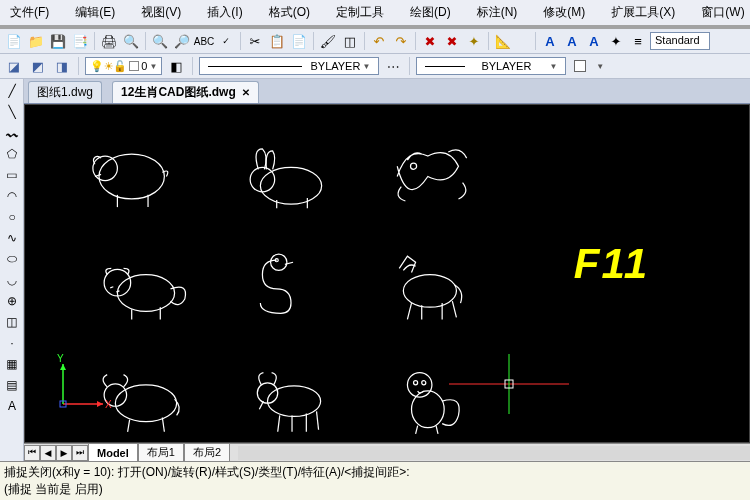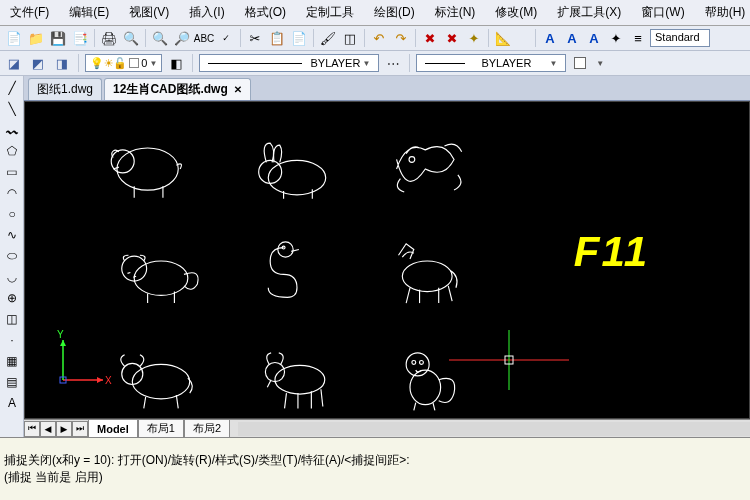--- a/index.html
+++ b/index.html
@@ -1,44 +1,44 @@
 <!DOCTYPE html>
 <html><head>
 <meta charset="utf-8">
 <style>
 * { margin: 0; padding: 0; box-sizing: border-box; font-family: "Microsoft YaHei", SimSun, sans-serif; }
 body { width: 750px; height: 500px; background: #f0f0f0; display: flex; flex-direction: column; overflow: hidden; font-size: 12px; }
-.menubar { display: flex; background: #eceef5; border-bottom: 1px solid #a3a3a3; padding: 2px 4px; gap: 8px; }
+.menubar { display: flex; background: #eceef5; border-bottom: 4px solid #a3a3a3; padding: 2px 4px; gap: 14px; }
 .menu-item { padding: 2px 6px; cursor: pointer; white-space: nowrap; font-size: 12px; }
 .toolbar { display: flex; background: #e8ecf4; border-bottom: 1px solid #b8c0d0; padding: 2px 4px; gap: 2px; align-items: center; }
 .tbtn { width: 20px; height: 20px; border: 1px solid transparent; display: flex; align-items: center; justify-content: center; cursor: pointer; font-size: 13px; border-radius: 2px; }
 .sep { width: 1px; height: 18px; background: #c0c8d6; margin: 0 2px; }
 .style-combo { border: 1px solid #7a90b0; background: #fff; padding: 1px 4px; font-size: 11px; min-width: 60px; height: 18px; }
 .toolbar2 { display: flex; background: #e8ecf4; border-bottom: 1px solid #b8c0d0; padding: 2px 4px; gap: 4px; align-items: center; }
 .layer-combo { border: 1px solid #7a90b0; background: #fff; padding: 1px 4px; font-size: 11px; min-width: 70px; height: 18px; display: flex; align-items: center; }
 .line-combo { border: 1px solid #7a90b0; background: #fff; padding: 1px 8px; font-size: 11px; min-width: 130px; height: 18px; display: flex; align-items: center; justify-content: space-between; text-align: right; }
 .workspace { flex: 1; display: flex; min-height: 0; }
 .left-toolbar { width: 24px; background: #e8ecf4; border-right: 1px solid #b8c0d0; display: flex; flex-direction: column; gap: 1px; padding: 2px 0; }
 .ltbtn { width: 22px; height: 20px; display: flex; align-items: center; justify-content: center; cursor: pointer; font-size: 12px; margin-left: 1px; }
 .main-area { flex: 1; display: flex; flex-direction: column; min-width: 0; }
-.doc-tabs { display: flex; background: #c8d0e0; border-bottom: 1px solid #8090b0; padding: 2px 4px 0; gap: 2px; }
+.doc-tabs { display: flex; background: #c8d0e0; border-bottom: 1px solid #8090b0; padding: 2px 4px 0; gap: 10px; }
 .doc-tab { background: #e0e6f0; border: 1px solid #9aaac0; border-bottom: none; padding: 2px 8px; font-size: 12px; border-radius: 3px 3px 0 0; display: flex; align-items: center; gap: 6px; cursor: pointer; }
 .doc-tab.active { background: #f4f6fa; font-weight: bold; }
 .tab-close { font-size: 10px; cursor: pointer; }
 .canvas-wrap { flex: 1; background: #000; position: relative; overflow: hidden; border: 1px solid #444; }
 .canvas-svg { width: 100%; height: 100%; }
 .overlay-text { position: absolute; right: 100px; top: 40%; color: #ffff00; font-size: 42px; font-weight: bold; letter-spacing: 2px; font-family: Arial, sans-serif; font-style: italic; }
 .ucs { position: absolute; left: 28px; bottom: 28px; }
 .cursor-cross { position: absolute; right: 180px; bottom: 28px; pointer-events: none; }
 .layout-tabs { display: flex; background: #e0e0e0; border-top: 1px solid #888; align-items: center; height: 18px; }
 .nav-btn { width: 16px; height: 16px; border: 1px solid #888; background: #f0f0f0; font-size: 9px; display: flex; align-items: center; justify-content: center; cursor: pointer; }
 .layout-tab { background: #f8f8f8; border: 1px solid #888; padding: 0 8px; font-size: 11px; cursor: pointer; height: 20px; display: flex; align-items: center; }
 .layout-tab.active { background: #fff; font-weight: bold; }
 .hscroll { flex: 1; background: #d8d8d8; height: 14px; margin-left: 8px; }
-.command-area { background: #f5f5e8; border-top: 1px solid #888; padding: 14px 4px; font-family: SimSun, monospace; font-size: 12px; min-height: 32px; }
+.command-area { background: #f5f5e8; border-top: 1px solid #888; padding: 2px 4px; font-family: SimSun, monospace; font-size: 12px; min-height: 32px; }
 .cmd-line { min-height: 14px; white-space: nowrap; overflow: hidden; }
 .blue-a { color: #0040c0; font-weight: bold; }
 .dropdown-arrow { font-size: 8px; margin-left: 2px; color: #555; }
 </style>
 </head>
 <body>
 
 <div class="menubar">
   <div class="menu-item">文件(F)</div>
   <div class="menu-item">编辑(E)</div>

